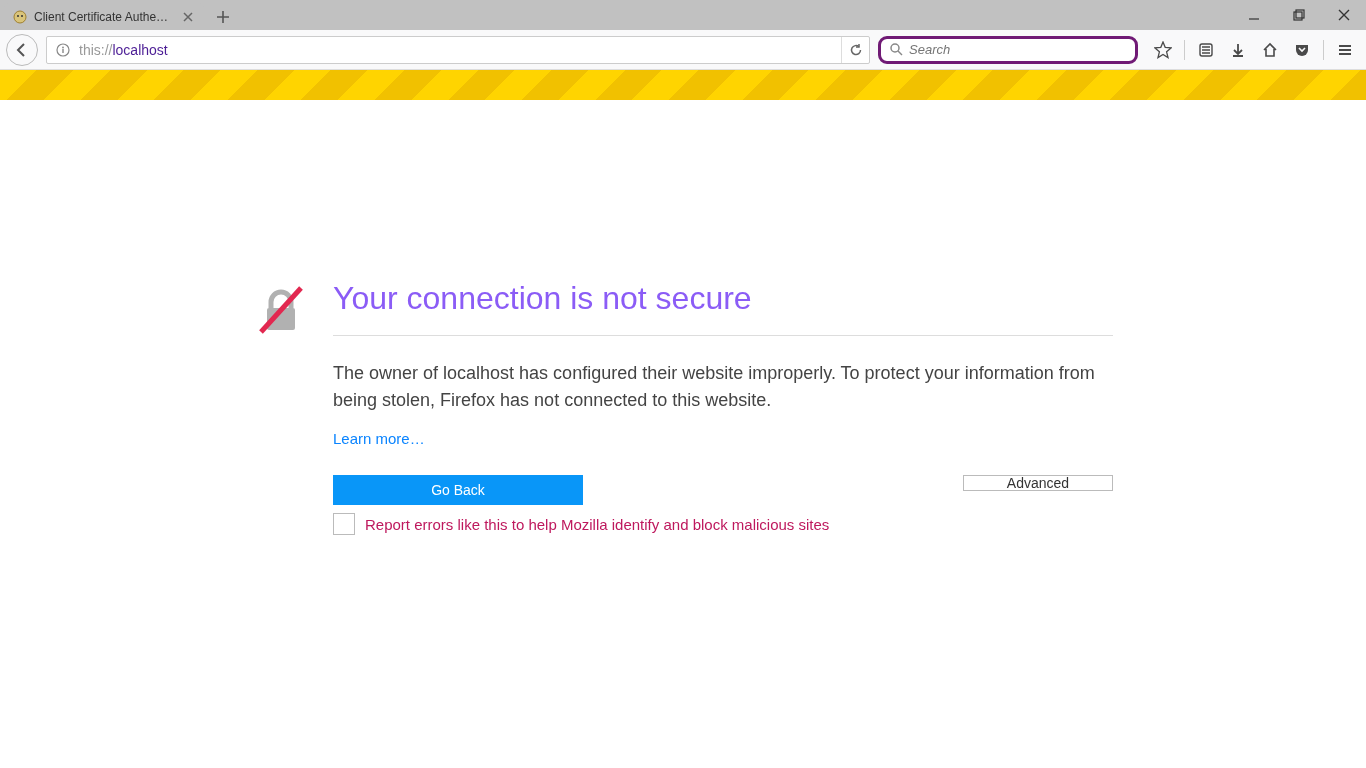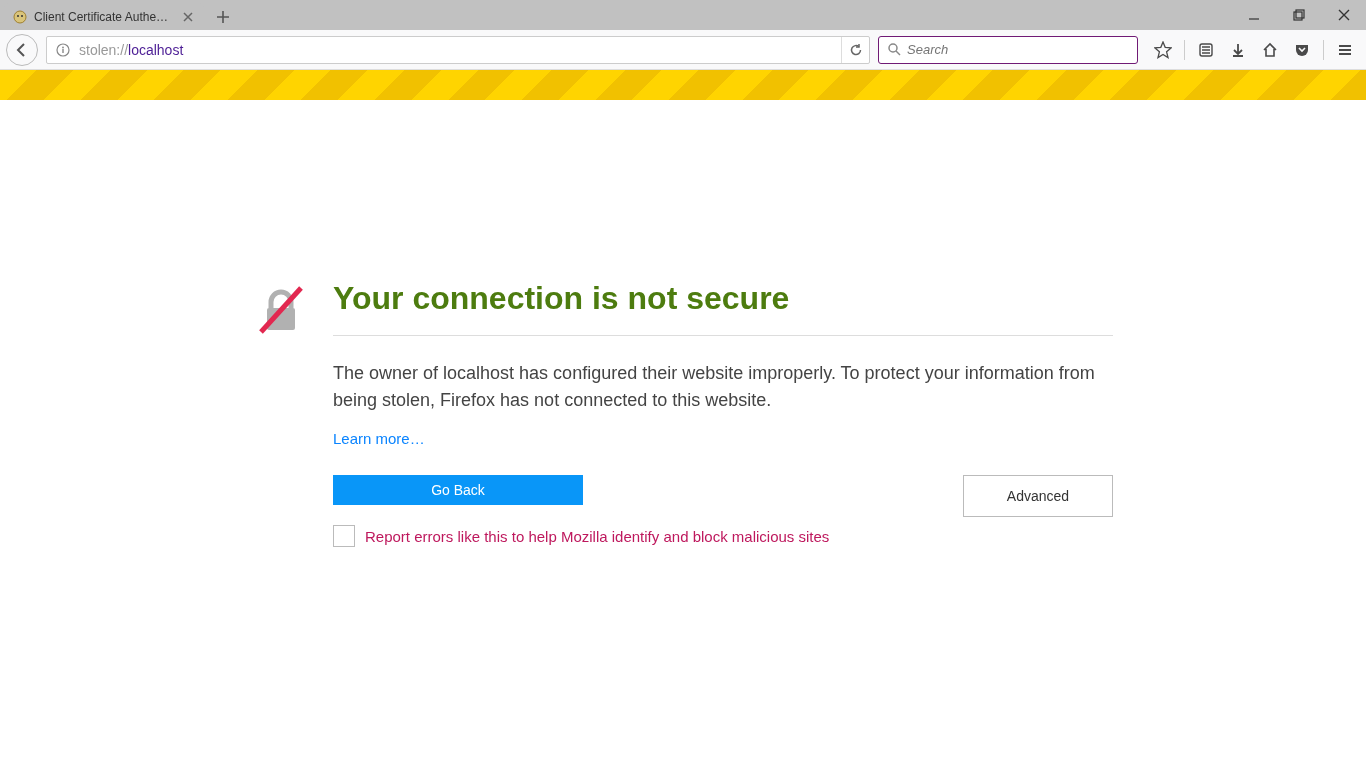--- a/index.html
+++ b/index.html
@@ -162,28 +162,28 @@
       justify-content: center;
       color: #666;
       cursor: pointer;
       border-left: 1px solid #ddd;
       height: 100%;
       padding-left: 6px;
     }
     .searchbar {
       width: 260px;
       height: 28px;
-      border: 1px solid #701a75;
+      border: 3px solid #701a75;
       background: #fff;
       display: flex;
       align-items: center;
       padding: 0 6px;
       font-size: 13px;
       color: #888;
-      border-radius: 3px;
+      border-radius: 9px;
     }
     .searchbar .search-icon-wrap {
       width: 18px;
       display: flex;
       align-items: center;
       justify-content: center;
       margin-right: 4px;
     }
     .searchbar input {
       border: none;
@@ -238,22 +238,22 @@
     }
     .icon-col {
       width: 80px;
       padding-top: 2px;
     }
     .text-col {
       flex: 1;
     }
     .heading {
       font-size: 32px;
-      font-weight: 700;
-      color: #4d7c0f;
+      font-weight: 400;
+      color: #8b5cf6;
       border-bottom: 1px solid #ddd;
       padding-bottom: 18px;
       margin-bottom: 24px;
     }
     .desc {
       font-size: 18px;
       color: #444;
       line-height: 1.5;
       margin-bottom: 16px;
     }
@@ -276,21 +276,21 @@
       color: #fff;
       border: none;
       font-size: 14px;
       cursor: pointer;
       display: flex;
       align-items: center;
       justify-content: center;
     }
     .btn-secondary {
       width: 150px;
-      height: 42px;
+      height: 16px;
       background: #fff;
       color: #333;
       border: 1px solid #bbb;
       font-size: 14px;
       cursor: pointer;
       display: flex;
       align-items: center;
       justify-content: center;
     }
     .checkbox-row {
@@ -363,21 +363,21 @@
 
   <div class="urlbar">
     <span class="identity">
       <svg width="14" height="14" viewBox="0 0 14 14">
           <circle cx="7" cy="7" r="6" fill="none" stroke="#888" stroke-width="1.2"></circle>
           <circle cx="7" cy="4.5" r="0.9" fill="#888"></circle>
           <rect x="6.3" y="6" width="1.4" height="4" fill="#888"></rect>
         </svg>
     </span>
     <span class="url-text">
-      <span>stolen://</span><span class="bold-host">localhost</span>
+      <span>this://</span><span class="bold-host">localhost</span>
     </span>
     <span class="reload">
       <svg width="14" height="14" viewBox="0 0 14 14">
           <path d="M11.5 7 A4.5 4.5 0 1 1 10 3.7" fill="none" stroke="#666" stroke-width="1.5"></path>
           <path d="M10 1 L10 4 L7 4" fill="none" stroke="#666" stroke-width="1.5"></path>
         </svg>
     </span>
   </div>
 
   <div class="searchbar">

